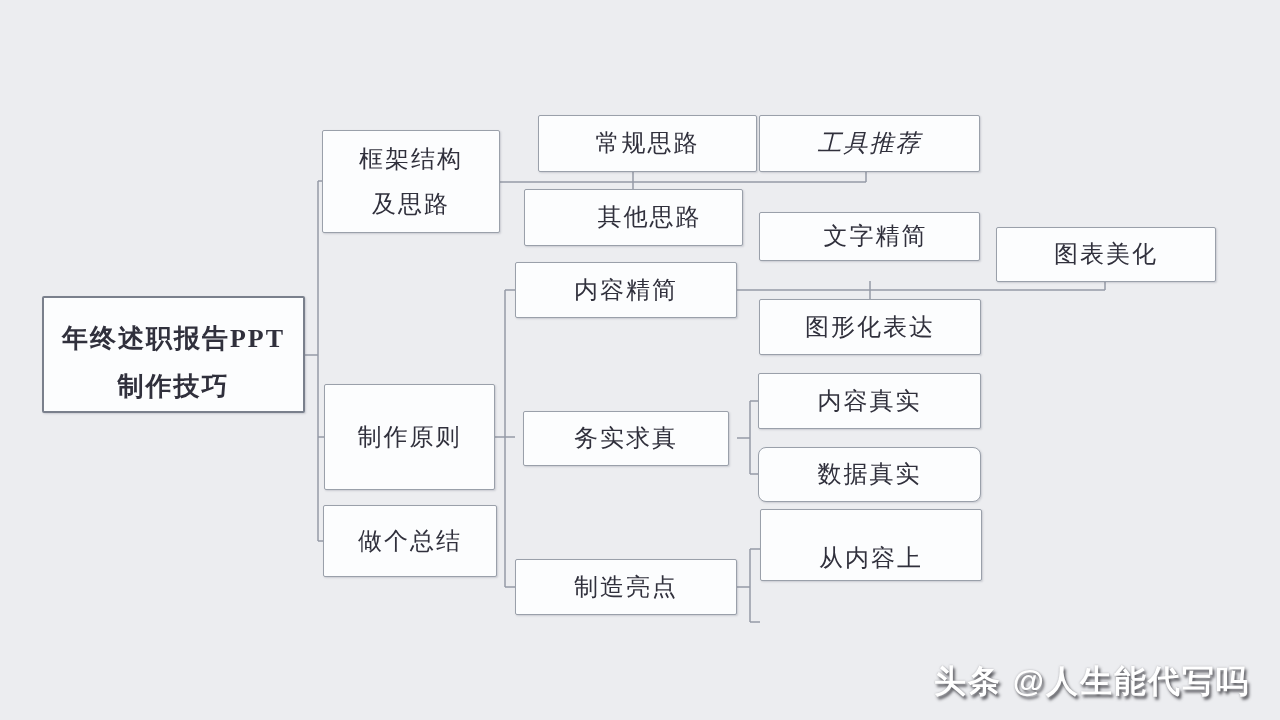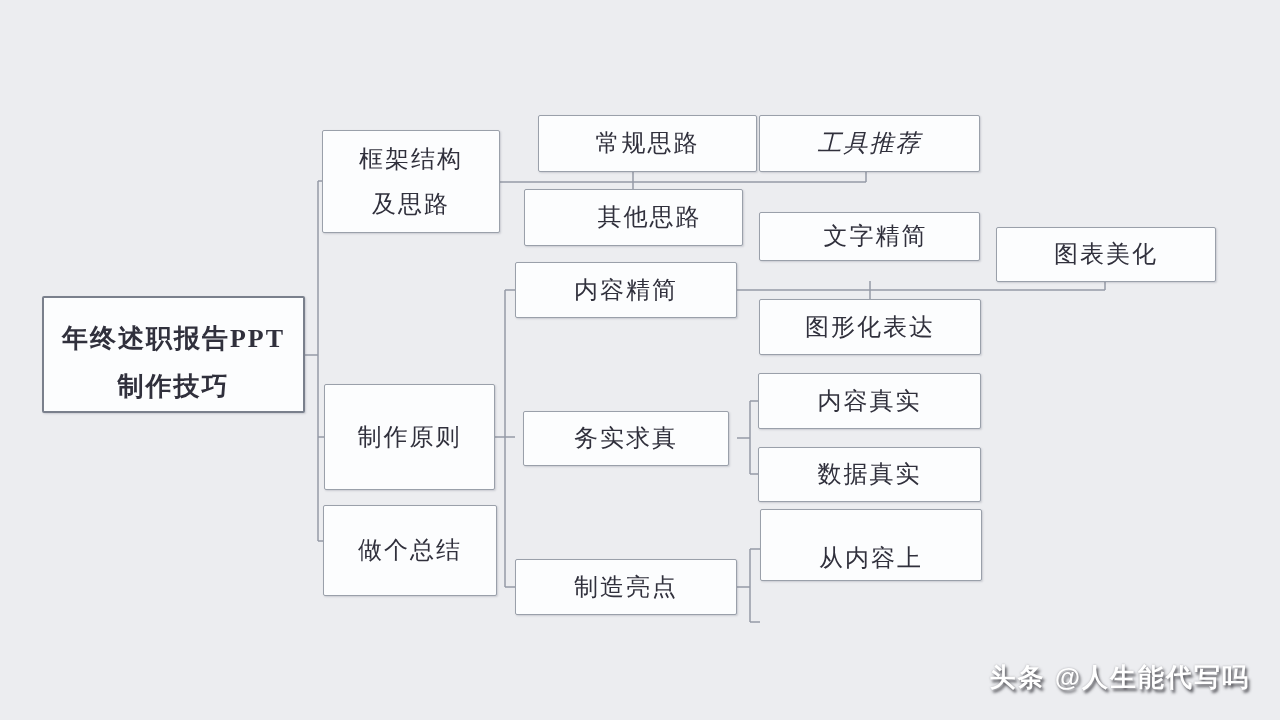--- a/index.html
+++ b/index.html
@@ -45,21 +45,21 @@
     border-width: 2px;
     border-color: #7A808C;
   }
 
   .watermark {
     position: absolute;
     right: 30px;
     top: 660px;
     font-family: "Liberation Sans", sans-serif;
     font-weight: 700;
-    font-size: 26px;
+    font-size: 32px;
     letter-spacing: 2px;
     color: #FFFFFF;
     text-shadow: 2px 3px 3px rgba(68,68,74,0.85), 0 0 2px rgba(125,125,130,0.6);
     text-align: right;
   }
 </style>
 </head>
 <body>
 
 <div class="canvas">
@@ -124,25 +124,25 @@
   </div>
 
   <div class="node" style="left:515px; top:411px; width:206px; height:55px;margin-left:8px;">
     <span>务实求真</span>
   </div>
 
   <div class="node" style="left:758px; top:373px; width:223px; height:56px;">
     <span>内容真实</span>
   </div>
 
-  <div class="node" style="left:758px; top:447px; width:223px; height:55px;">
+  <div class="node" style="left:758px; top:447px; width:223px; height:55px;border-radius:8px;">
     <span>数据真实</span>
   </div>
 
-  <div class="node" style="left:323px; top:505px; width:174px; height:91px;">
+  <div class="node" style="left:323px; top:505px; width:174px; height:72px;">
     <span>做个总结</span>
   </div>
 
   <div class="node" style="left:515px; top:559px; width:222px; height:56px;">
     <span>制造亮点</span>
   </div>
 
   <div class="node" style="left:760px; top:509px; width:222px; height:72px;align-items:flex-end;">
     <span>从内容上</span>
   </div>

